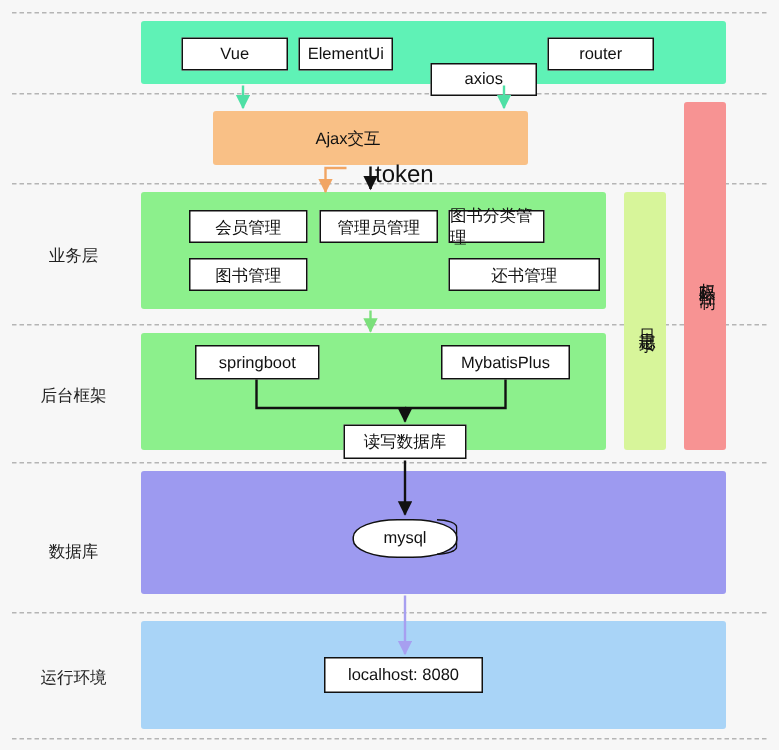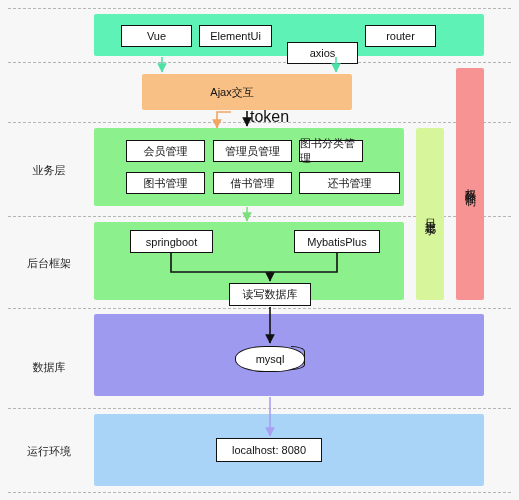--- a/index.html
+++ b/index.html
@@ -52,35 +52,34 @@
   <div class="divider" style="top:408px;"></div>
   <div class="divider" style="top:492px;"></div>
 
   <div class="rowlabel" style="top:163px;">业务层</div>
   <div class="rowlabel" style="top:256px;">后台框架</div>
   <div class="rowlabel" style="top:360px;">数据库</div>
   <div class="rowlabel" style="top:444px;">运行环境</div>
 
   <div class="band" style="left:94px;top:14px;width:390px;height:42px;background:#5ff2b6;"></div>
   <div class="box" style="left:121px;top:25px;width:71px;height:22px;">Vue</div>
-  <div class="box" style="left:199px;top:25px;width:73px;height:22px;">ElementUi</div>
+  <div class="box" style="left:199px;top:25px;width:63px;height:22px;">ElementUi</div>
   <div class="box" style="left:287px;top:42px;width:71px;height:22px;">axios</div>
   <div class="box" style="left:365px;top:25px;width:71px;height:22px;">router</div>
 
   <div class="band" style="left:142px;top:74px;width:210px;height:36px;background:#f9c086;"></div>
   <div style="position:absolute;left:142px;top:74px;width:180px;height:36px;display:flex;align-items:center;justify-content:center;font-size:11px;color:#111;">Ajax交互</div>
 
   <div style="position:absolute;left:250px;top:108px;font-size:16px;color:#111;">token</div>
 
   <div class="band" style="left:94px;top:128px;width:310px;height:78px;background:#8cf08c;"></div>
   <div class="box" style="left:126px;top:140px;width:79px;height:22px;">会员管理</div>
   <div class="box" style="left:213px;top:140px;width:79px;height:22px;">管理员管理</div>
   <div class="box" style="left:299px;top:140px;width:64px;height:22px;">图书分类管理</div>
   <div class="box" style="left:126px;top:172px;width:79px;height:22px;">图书管理</div>
-  <div class="box" style="left:213px;top:172px;width:79px;height:22px;">借书管理</div>
   <div class="box" style="left:299px;top:172px;width:101px;height:22px;">还书管理</div>
 
   <div class="band" style="left:94px;top:222px;width:310px;height:78px;background:#8cf08c;"></div>
   <div class="box" style="left:130px;top:230px;width:83px;height:23px;">springboot</div>
   <div class="box" style="left:294px;top:230px;width:86px;height:23px;">MybatisPlus</div>
   <div class="box" style="left:229px;top:283px;width:82px;height:23px;">读写数据库</div>
 
   <div class="band" style="left:94px;top:314px;width:390px;height:82px;background:#9d9af0;"></div>
   <div class="cyl" style="left:235px;top:346px;width:70px;height:26px;">
     <span>mysql</span>

